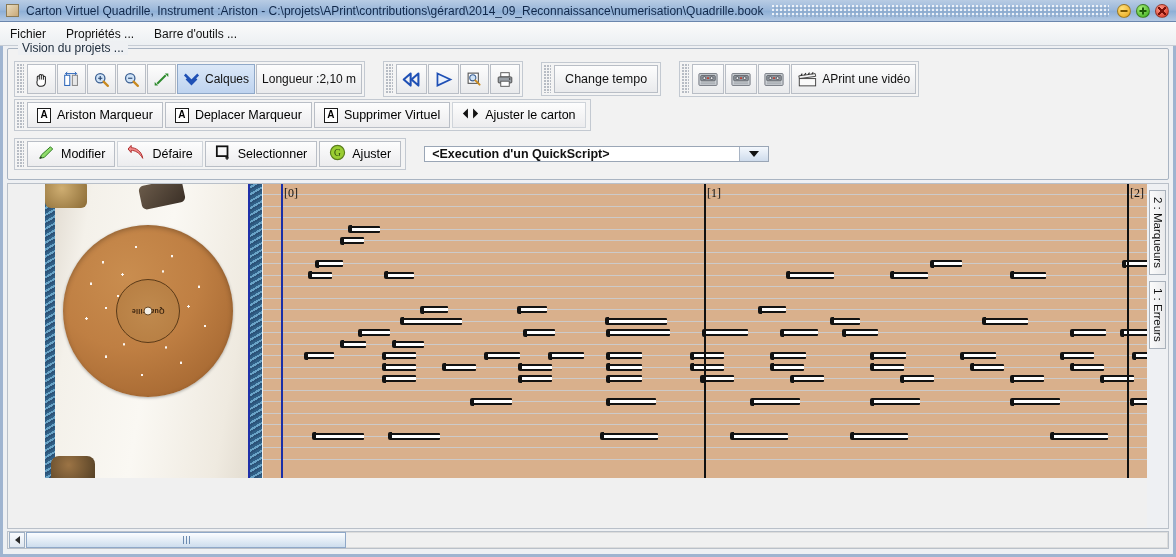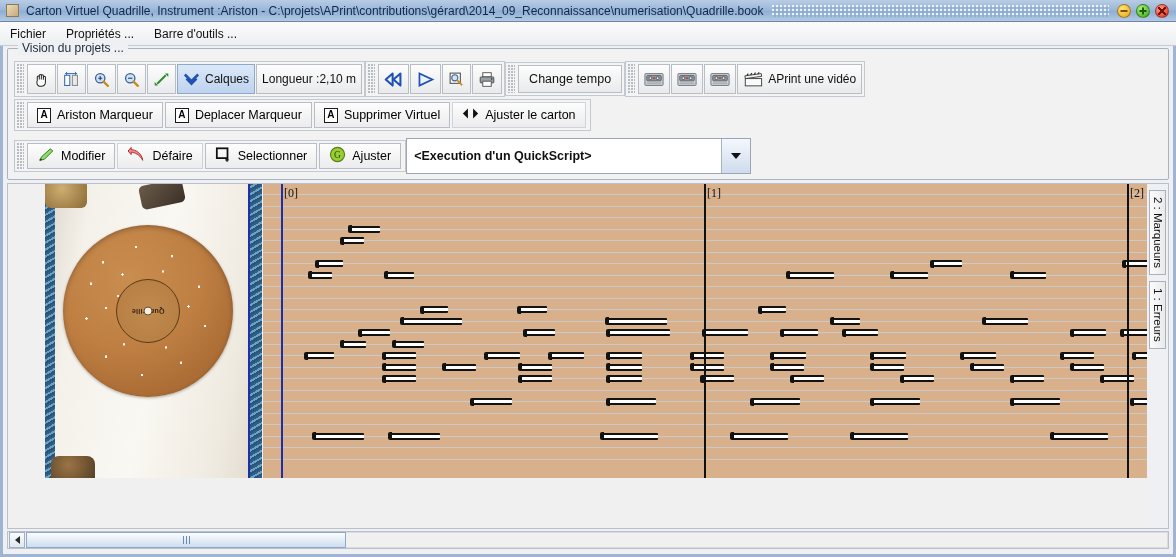--- a/index.html
+++ b/index.html
@@ -75,21 +75,21 @@
     font-size:12px;color:#1c2a3a;
   }
   .toolrow{position:absolute;left:6px;display:flex;align-items:center;}
   .row1{top:12px;}
   .row2{top:50px;}
   .row3{top:89px;}
 
   .tgroup{
     display:flex;align-items:center;
     border:1px solid #c3c9d1;background:#f4f4f4;
-    padding:2px 2px;margin-right:0;box-sizing:border-box;
+    padding:2px 2px;margin-right:18px;box-sizing:border-box;
   }
   .tgrip{
     width:7px;align-self:stretch;margin-right:3px;
     background-image:radial-gradient(circle at 1px 1px,#b7bcc4 .8px,transparent 1px);
     background-size:3px 3px;
   }
   .tbtn{
     min-width:26px;height:30px;
     display:flex;align-items:center;justify-content:center;gap:5px;
     border:1px solid #b9bec6;
@@ -117,21 +117,21 @@
   }
   .mbtn.plain{border-color:#cfd4da;}
   .abox{
     width:14px;height:15px;border:1.6px solid #1a1a1a;box-sizing:border-box;
     font-size:10px;line-height:12px;text-align:center;font-weight:bold;
     background:#fff;position:relative;
   }
 
   
   .combo{
-    height:36px;width:345px;display:flex;align-items:center;
+    height:16px;width:345px;display:flex;align-items:center;
     border:1px solid #9aa6b6;background:#fff;box-sizing:border-box;
   }
   .combo-val{flex:1;padding-left:7px;font-size:12.5px;color:#111;font-weight:bold;white-space:nowrap;}
   .combo-arrow{
     width:28px;height:100%;display:flex;align-items:center;justify-content:center;
     border-left:1px solid #a8b4c4;
     background:linear-gradient(to bottom,#f4f8fd,#cfdcec);
   }
   .caret-dn{width:0;height:0;border-left:5px solid transparent;border-right:5px solid transparent;border-top:6px solid #111;}
 

